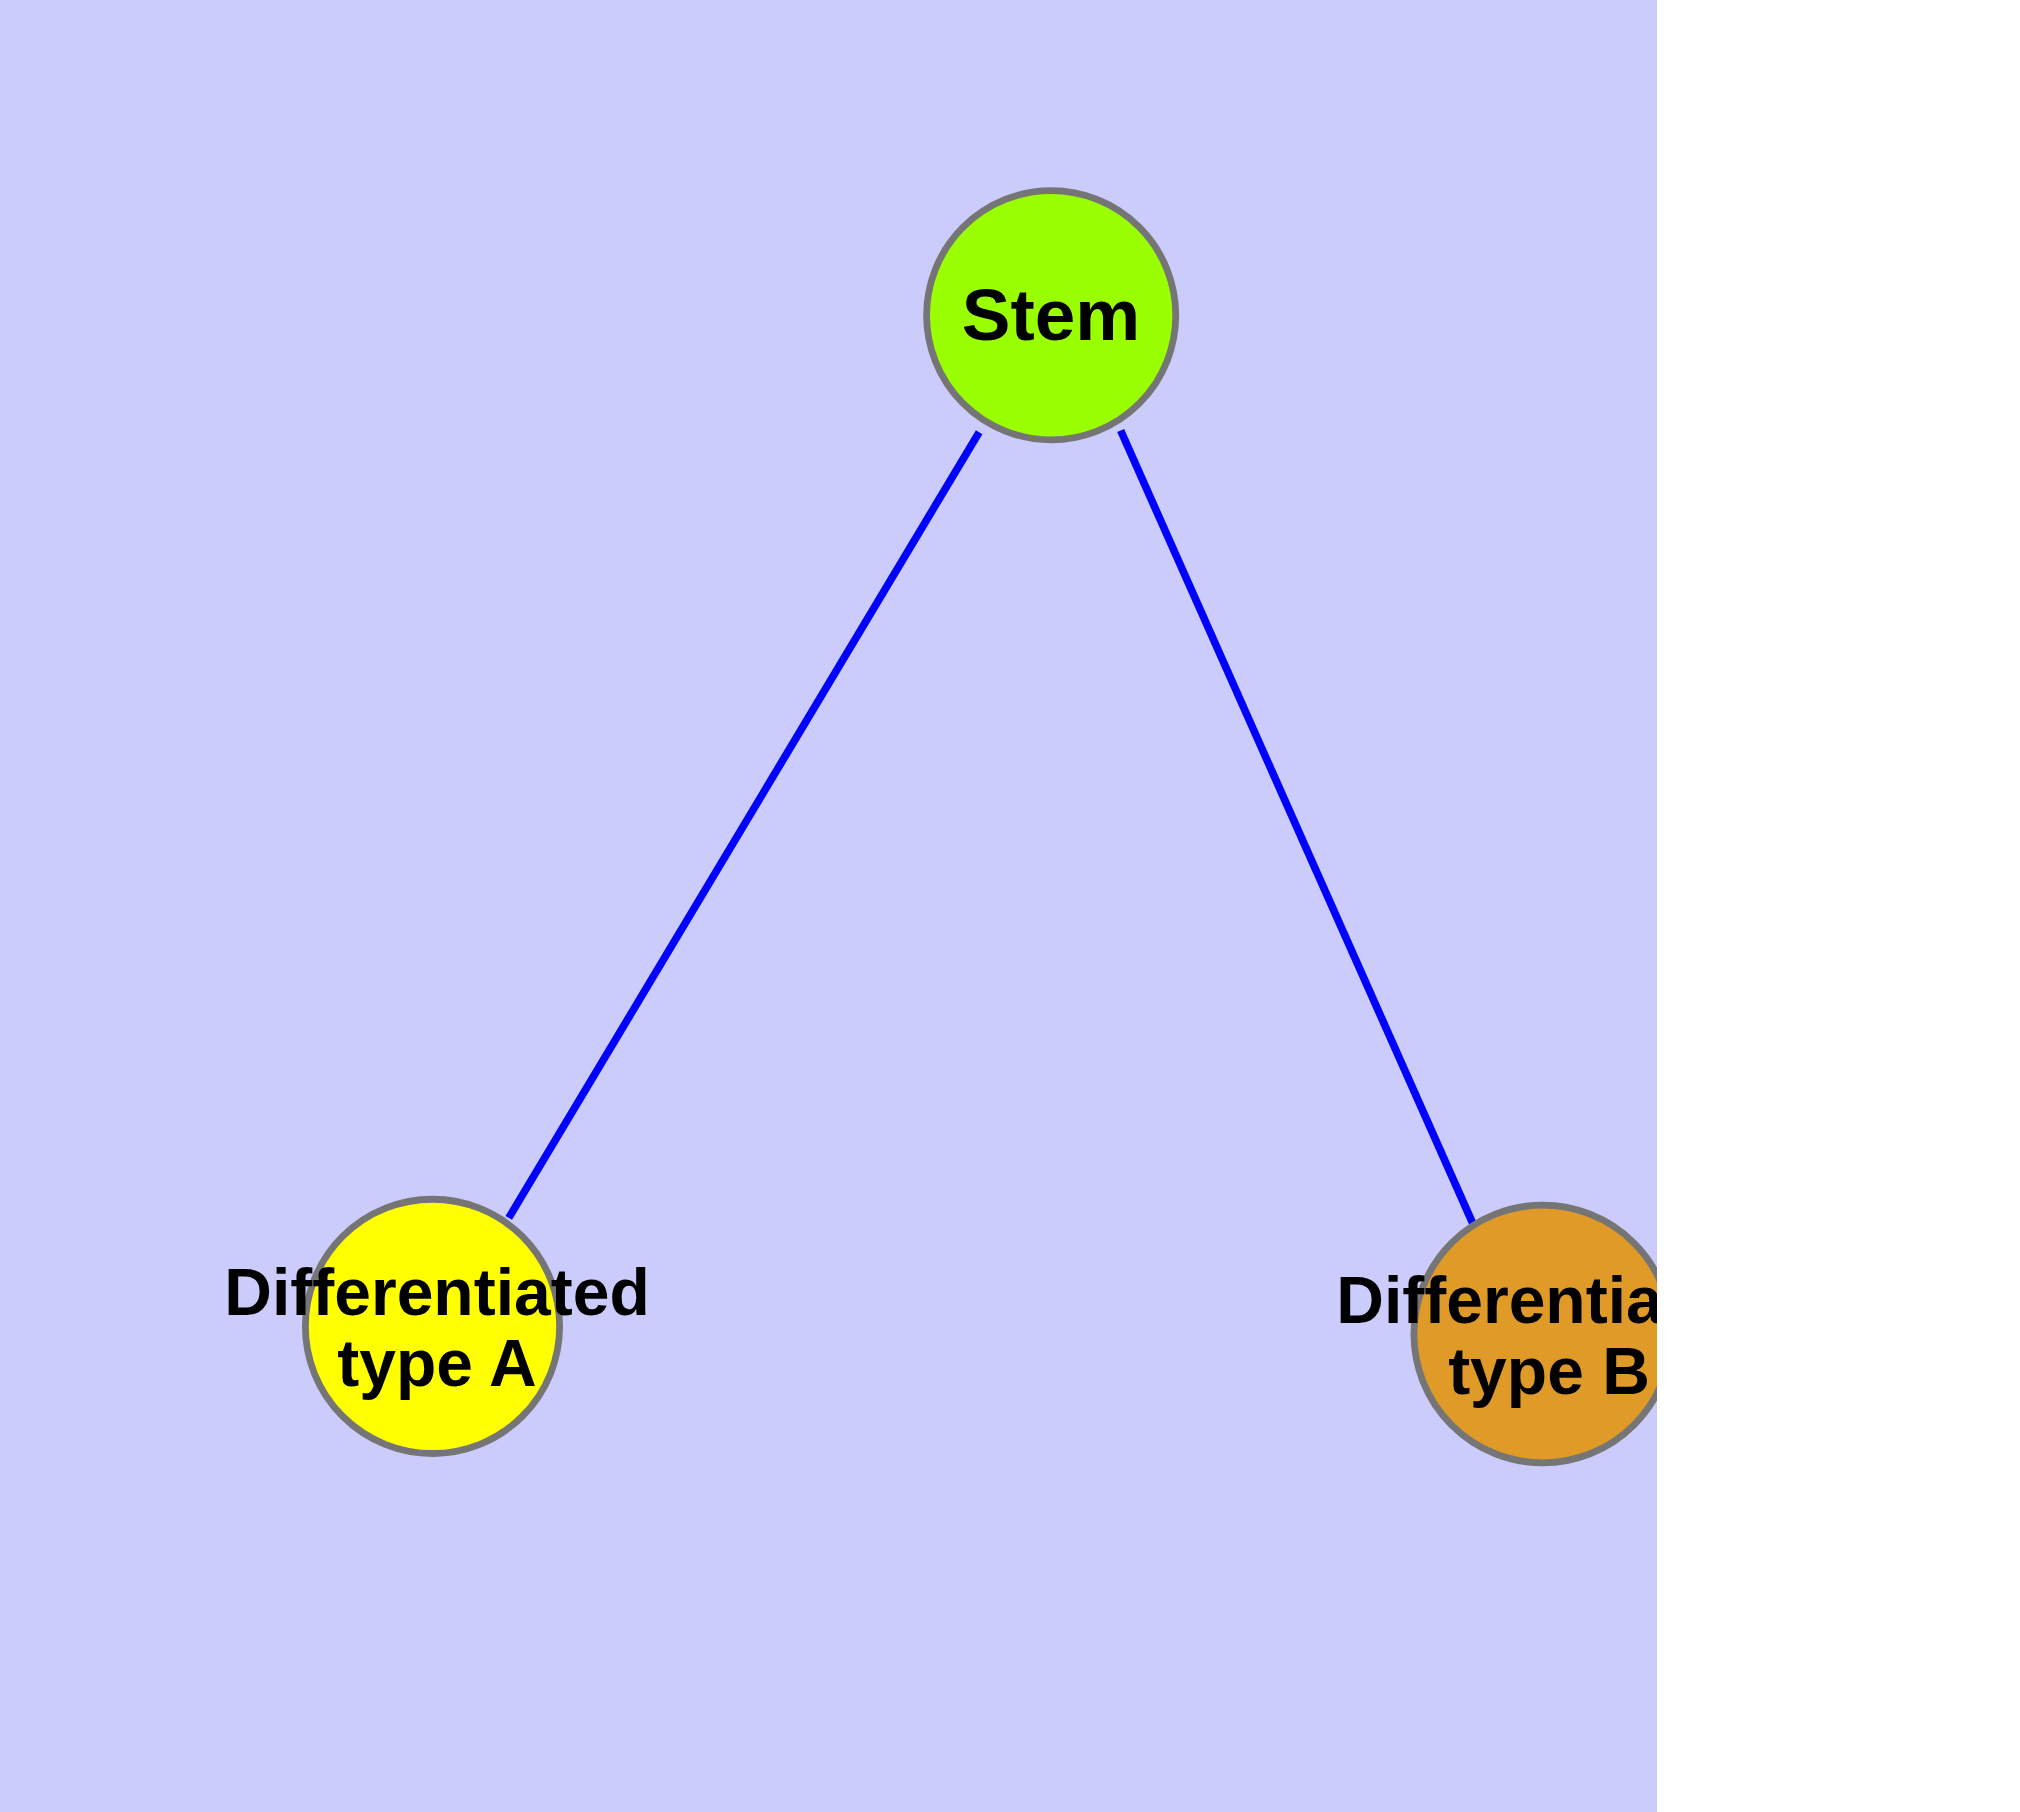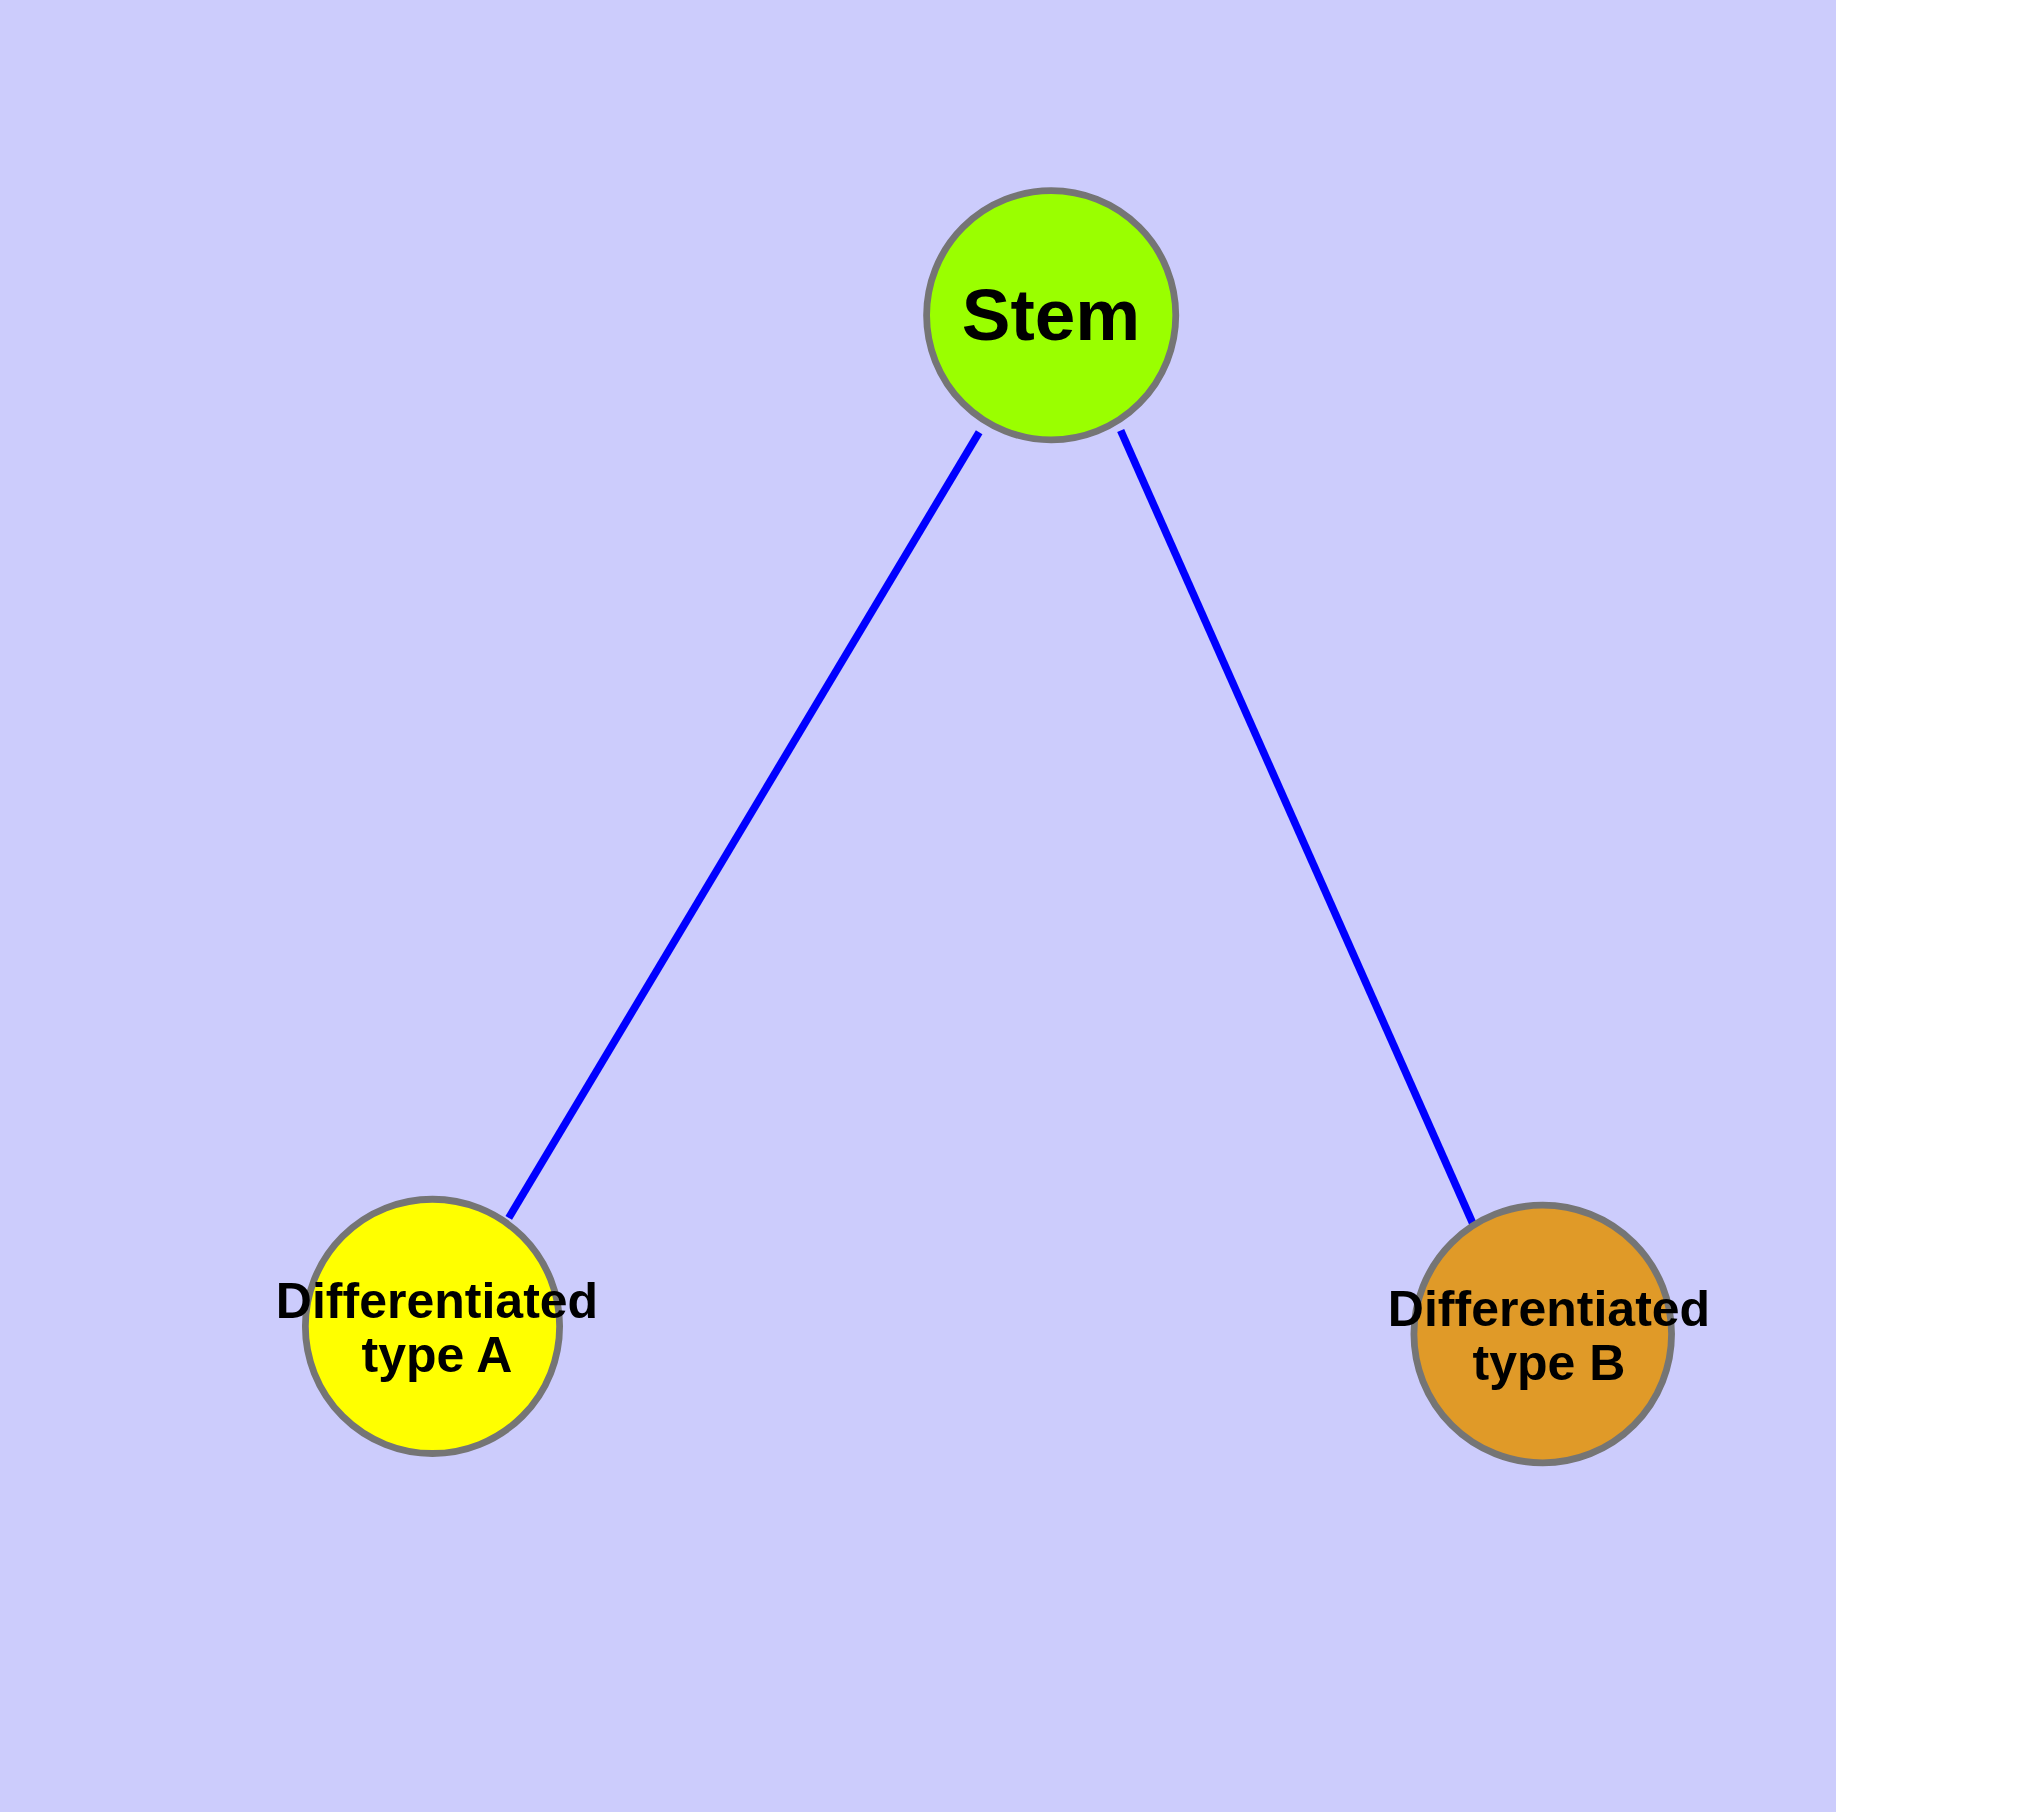--- a/index.html
+++ b/index.html
@@ -36,42 +36,42 @@
     text-align: center;
     line-height: 1.08;
     white-space: pre;
     pointer-events: none;
     -webkit-font-smoothing: antialiased;
   }
   .node-label.single {
     font-size: 73px;
   }
   .node-label.double {
-    font-size: 50px;
+    font-size: 66px;
   }
   #label-stem {
     left: 1051px;
     top: 315px;
     transform: translate(-50%, -50%);
   }
   #label-diffA {
     left: 437px;
     top: 1328px;
     transform: translate(-50%, -50%);
   }
   #label-diffB {
     left: 1549px;
     top: 1336px;
     transform: translate(-50%, -50%);
   }
 </style>
 </head>
 <body>
 
-<div id="stage" style="width: 1836px; height: 1812px;">
+<div id="stage" style="width: 1657px; height: 1812px;">
 
   <div id="canvas-bg" style="background: rgb(204, 204, 252); width: 2021px; height: 1812px;"></div>
 
   <svg id="graph" viewBox="0 0 2384 2138" style="width: 2021px; height: 1812px;">
 
     <g id="edges-group">
       <line class="edge" id="edge-stem-diffA" x1="1155" y1="510" x2="600" y2="1437" stroke="#0000ff" stroke-width="9" stroke-linecap="butt"></line>
       <line class="edge" id="edge-stem-diffB" x1="1322" y1="508" x2="1739" y2="1447" stroke="#0000ff" stroke-width="9" stroke-linecap="butt"></line>
     </g>
 

